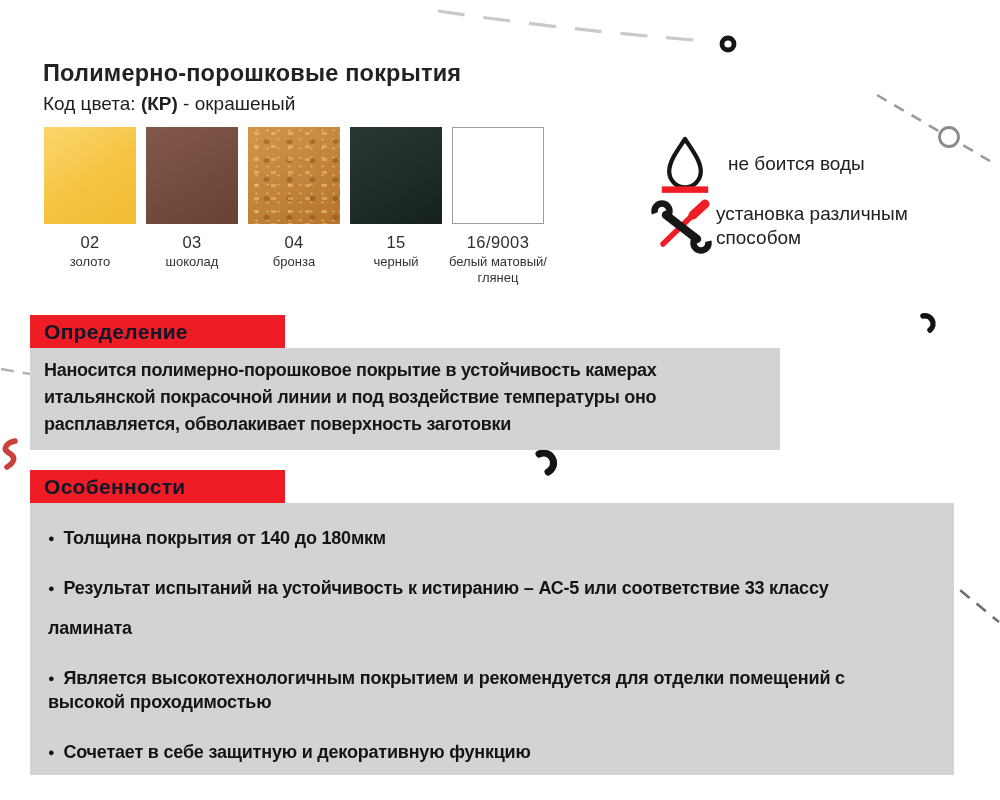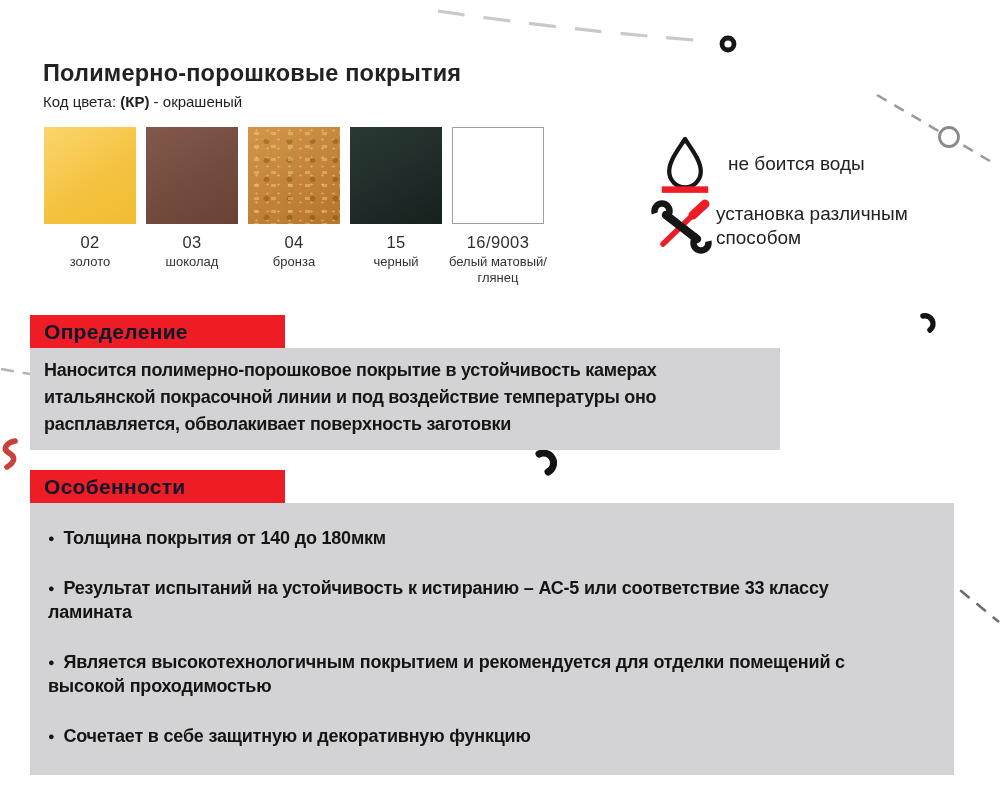--- a/index.html
+++ b/index.html
@@ -8,21 +8,21 @@
     background:#ffffff;
     font-family:"Liberation Sans","DejaVu Sans",sans-serif;
     color:#1c1c1c;
   }
   .abs{position:absolute;}
   
   .title{
     left:43px;top:60px;
     font-size:23.5px;font-weight:bold;letter-spacing:.2px;color:#222222;
   }
-  .subtitle{left:43px;top:93px;font-size:15px;color:#1f1f1f;}
+  .subtitle{left:43px;top:93px;font-size:19px;color:#1f1f1f;}
   .subtitle .code{font-weight:bold;}
   
   .swatch-row{left:44px;top:127px;display:flex;gap:10px;}
   .swatch{width:92px;display:flex;flex-direction:column;align-items:center;}
   .swatch-color{width:92px;height:97px;}
   .sw-gold{background-image:linear-gradient(145deg,rgba(255,230,160,.35),rgba(0,0,0,0) 55%),linear-gradient(150deg,#f8cb50,#f2bc33);}
   .sw-choco{background-image:linear-gradient(150deg,rgba(255,255,255,.08),rgba(0,0,0,.12));}
   .sw-bronze{
     background-image:
       radial-gradient(rgba(250,210,120,.45) 20%,transparent 22%),
@@ -57,21 +57,21 @@
     font-size:18px;line-height:27px;letter-spacing:-.3px;color:#161616;font-weight:bold;
   }
   .feat-box{
     left:30px;top:503px;width:924px;height:272px;
     padding:23px 20px 0 18px;
   }
   .feat-box ul{list-style:none;margin:0;padding:0;}
   .feat-box li{margin:0;font-size:18px;color:#141414;font-weight:bold;letter-spacing:-.2px;line-height:24px;}
   .feat-box li + li{margin-top:26px;}
   .feat-box .line:first-child::before{content:"\25CF";font-size:11px;margin-right:9px;vertical-align:2px;}
-  .feat-box li:nth-child(2) .line + .line{margin-top:0;}
+  .feat-box li:nth-child(2) .line + .line{margin-top:16px;}
   .feat-box li:nth-child(4) .line + .line{margin-top:7px;}
   .deco{pointer-events:none;}
 </style>
 </head>
 <body>
 
 <svg class="abs deco" style="left:0;top:0;" width="1000" height="800" viewBox="0 0 1000 800">
   <path d="M438 11 Q565 30 706 41" fill="none" stroke="#c9c9c9" stroke-width="3.2" stroke-dasharray="27 19"></path>
   <circle cx="728" cy="44" r="6" fill="none" stroke="#161616" stroke-width="4.8"></circle>
   <line x1="877" y1="95" x2="990" y2="161" stroke="#9b9b9b" stroke-width="2.6" stroke-dasharray="11 9"></line>

